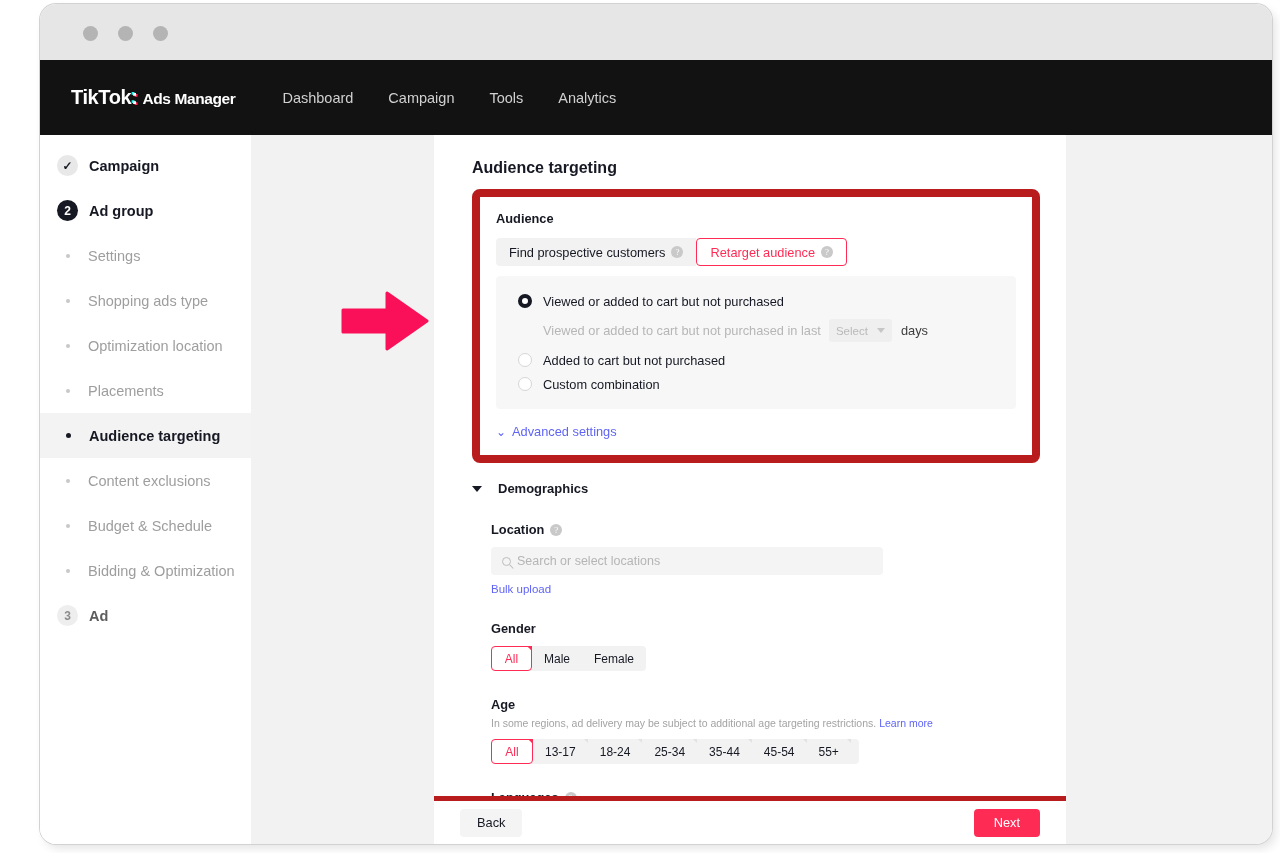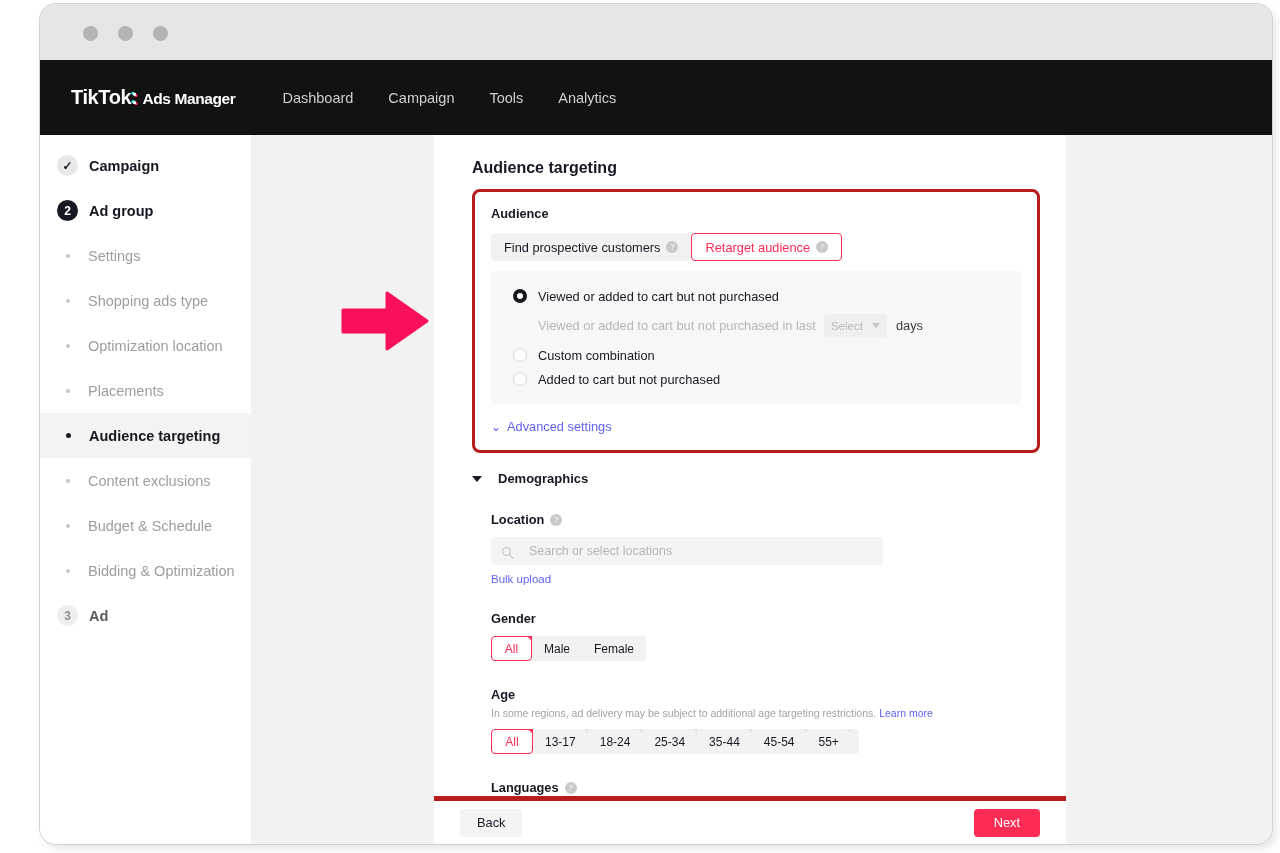--- a/index.html
+++ b/index.html
@@ -105,21 +105,21 @@
     width: 632px; bottom: 0;
     background: #ffffff;
     overflow: hidden;
   }
   .card-inner { padding: 24px 26px 0 38px; }
   .page-title { font-size: 16px; font-weight: bold; color: #161823; margin-bottom: 12px; }
 
   
   .audience-box {
     position: relative;
-    border: 3px solid #b91c1c;
+    border: 8px solid #b91c1c;
     border-radius: 8px;
     padding: 14px 16px 16px 16px;
     margin-bottom: 18px;
   }
   .field-label { font-size: 12.8px; font-weight: bold; color: #161823; }
 
   .tabs { display: flex; margin-top: 12px; height: 28px; }
   .tab {
     display: flex; align-items: center; gap: 6px;
     padding: 0 13px; font-size: 12.8px;
@@ -181,21 +181,21 @@
   }
   .section-title { font-size: 13px; font-weight: bold; color: #161823; }
 
   .demo-body { padding-left: 19px; }
   .lbl-row { display: flex; align-items: center; gap: 6px; margin-top: 26px; }
   .lbl { font-size: 12.8px; font-weight: bold; color: #161823; }
 
   .search-input {
     margin-top: 10px; height: 28px; width: 392px;
     background: #f4f4f4; border-radius: 4px;
-    display: flex; align-items: center; padding: 0 11px; gap: 18px;
+    display: flex; align-items: center; padding: 0 11px; gap: 6px;
   }
   .mag {
     width: 9px; height: 9px; border: 1.4px solid #bdbdbd; border-radius: 50%;
     position: relative; flex: 0 0 auto;
   }
   .mag::after {
     content: ''; position: absolute; right: -3.5px; bottom: -2.5px;
     width: 4.5px; height: 1.4px; background: #bdbdbd; transform: rotate(45deg);
   }
   .search-ph { font-size: 12.5px; color: #b5b5b5; }
@@ -353,25 +353,25 @@
               <span class="subrow-text">Viewed or added to cart but not purchased in last</span>
               <div class="mini-select">
                 <span>Select</span>
                 <span class="chev-d"></span>
               </div>
               <span class="days-text">days</span>
             </div>
 
             <div class="radio-row">
               <div class="radio"></div>
-              <div class="radio-label">Custom combination</div>
+              <div class="radio-label">Added to cart but not purchased</div>
             </div>
             <div class="radio-row">
               <div class="radio"></div>
-              <div class="radio-label">Added to cart but not purchased</div>
+              <div class="radio-label">Custom combination</div>
             </div>
           </div>
 
           <div class="adv-link">
             <span class="dbl-chev">⌄</span>
             <span>Advanced settings</span>
           </div>
         </div>
 
         <div class="section-head">

